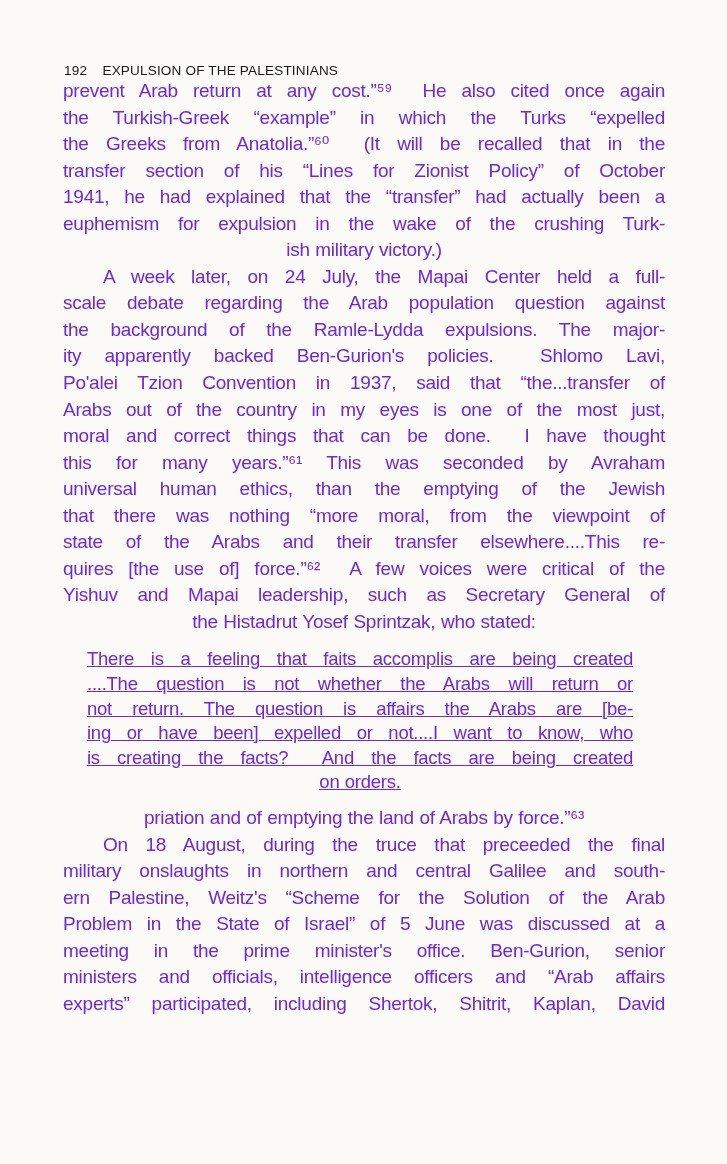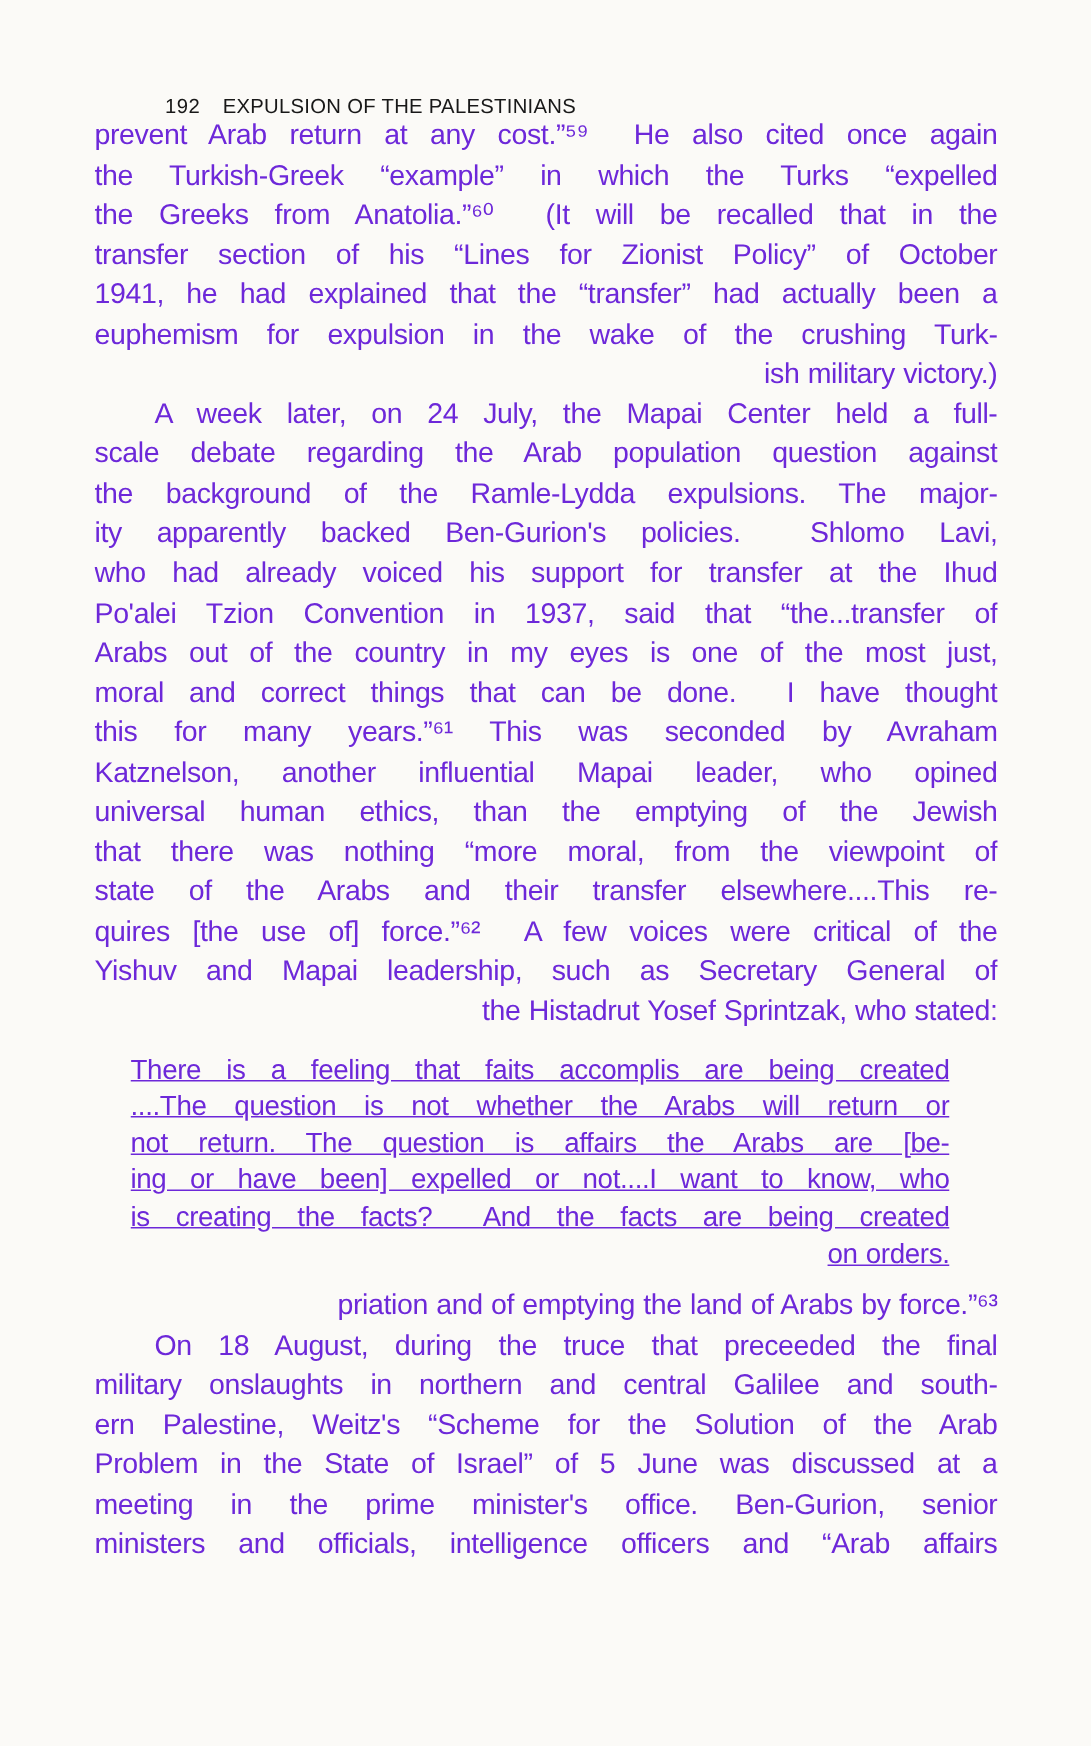--- a/index.html
+++ b/index.html
@@ -21,21 +21,20 @@
     left: 64px;
     top: 27px;
     display: flex;
     align-items: baseline;
     font-size: 13.5px;
     letter-spacing: 0.3px;
     color: #181818;
   }
   .running-head .pagenum {
     margin-right: 15px;
-    margin-left: 46px;
   }
   .running-head .title {
     letter-spacing: 0.2px;
     margin-top: 36px;
   }
   .body-text {
     position: absolute;
     left: 63px;
     top: 78px;
     width: 602px;
@@ -51,21 +50,21 @@
     overflow: hidden;
     white-space: normal;
   }
   .line::after {
     content: "";
     display: inline-block;
     width: 100%;
     height: 0;
   }
   .line.last {
-    text-align: right;
+    text-align: center;
   }
   .line.last::after {
     display: none;
   }
   .line.indent {
     text-indent: 40px;
   }
   .block-quote {
     margin: 12px 0 10px 24px;
     width: 546px;
@@ -95,26 +94,24 @@
         <div class="line">transfer section of his “Lines for Zionist Policy” of October</div>
         <div class="line">1941, he had explained that the “transfer” had actually been a</div>
         <div class="line">euphemism for expulsion in the wake of the crushing Turk-</div>
         <div class="line last">ish military victory.)</div>
       </div>
     <div>
         <div class="line indent">A week later, on 24 July, the Mapai Center held a full-</div>
         <div class="line">scale debate regarding the Arab population question against</div>
         <div class="line">the background of the Ramle-Lydda expulsions. The major-</div>
         <div class="line">ity apparently backed Ben-Gurion's policies.&nbsp; Shlomo Lavi,</div>
-        <div class="line">who had already voiced his support for transfer at the Ihud</div>
         <div class="line">Po'alei Tzion Convention in 1937, said that “the...transfer of</div>
         <div class="line">Arabs out of the country in my eyes is one of the most just,</div>
         <div class="line">moral and correct things that can be done.&nbsp; I have thought</div>
         <div class="line">this for many years.”⁶¹ This was seconded by Avraham</div>
-        <div class="line">Katznelson, another influential Mapai leader, who opined</div>
         <div class="line">universal human ethics, than the emptying of the Jewish</div>
         <div class="line">that there was nothing “more moral, from the viewpoint of</div>
         <div class="line">state of the Arabs and their transfer elsewhere....This re-</div>
         <div class="line">quires [the use of] force.”⁶²&nbsp; A few voices were critical of the</div>
         <div class="line">Yishuv and Mapai leadership, such as Secretary General of</div>
         <div class="line last">the Histadrut Yosef Sprintzak, who stated:</div>
       </div>
     <div class="block-quote">
         <div class="line">There is a feeling that faits accomplis are being created</div>
         <div class="line">....The question is not whether the Arabs will return or</div>
@@ -126,16 +123,17 @@
     <div>
         <div class="line last">priation and of emptying the land of Arabs by force.”⁶³</div>
       </div>
     <div>
         <div class="line indent">On 18 August, during the truce that preceeded the final</div>
         <div class="line">military onslaughts in northern and central Galilee and south-</div>
         <div class="line">ern Palestine, Weitz's “Scheme for the Solution of the Arab</div>
         <div class="line">Problem in the State of Israel” of 5 June was discussed at a</div>
         <div class="line">meeting in the prime minister's office. Ben-Gurion, senior</div>
         <div class="line">ministers and officials, intelligence officers and “Arab affairs</div>
+        <div class="line">experts” participated, including Shertok, Shitrit, Kaplan, David</div>
       </div>
   </div>
 
 </div>
 
 </body></html>

